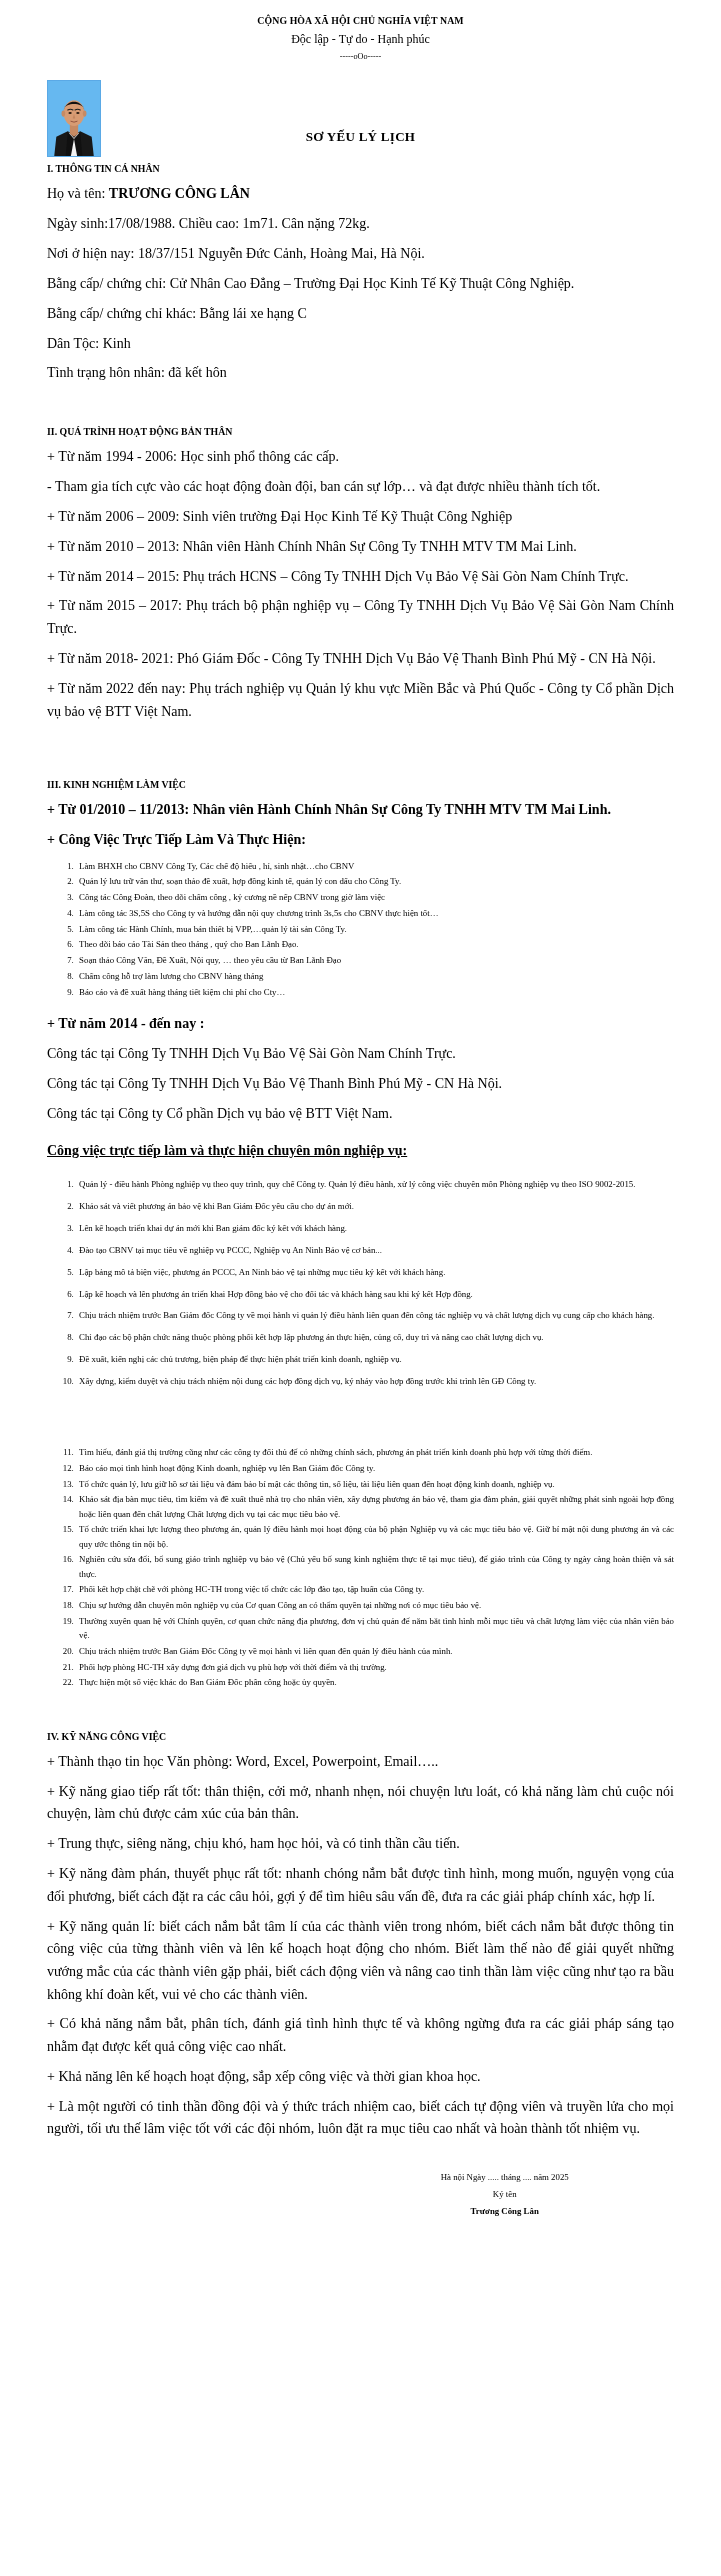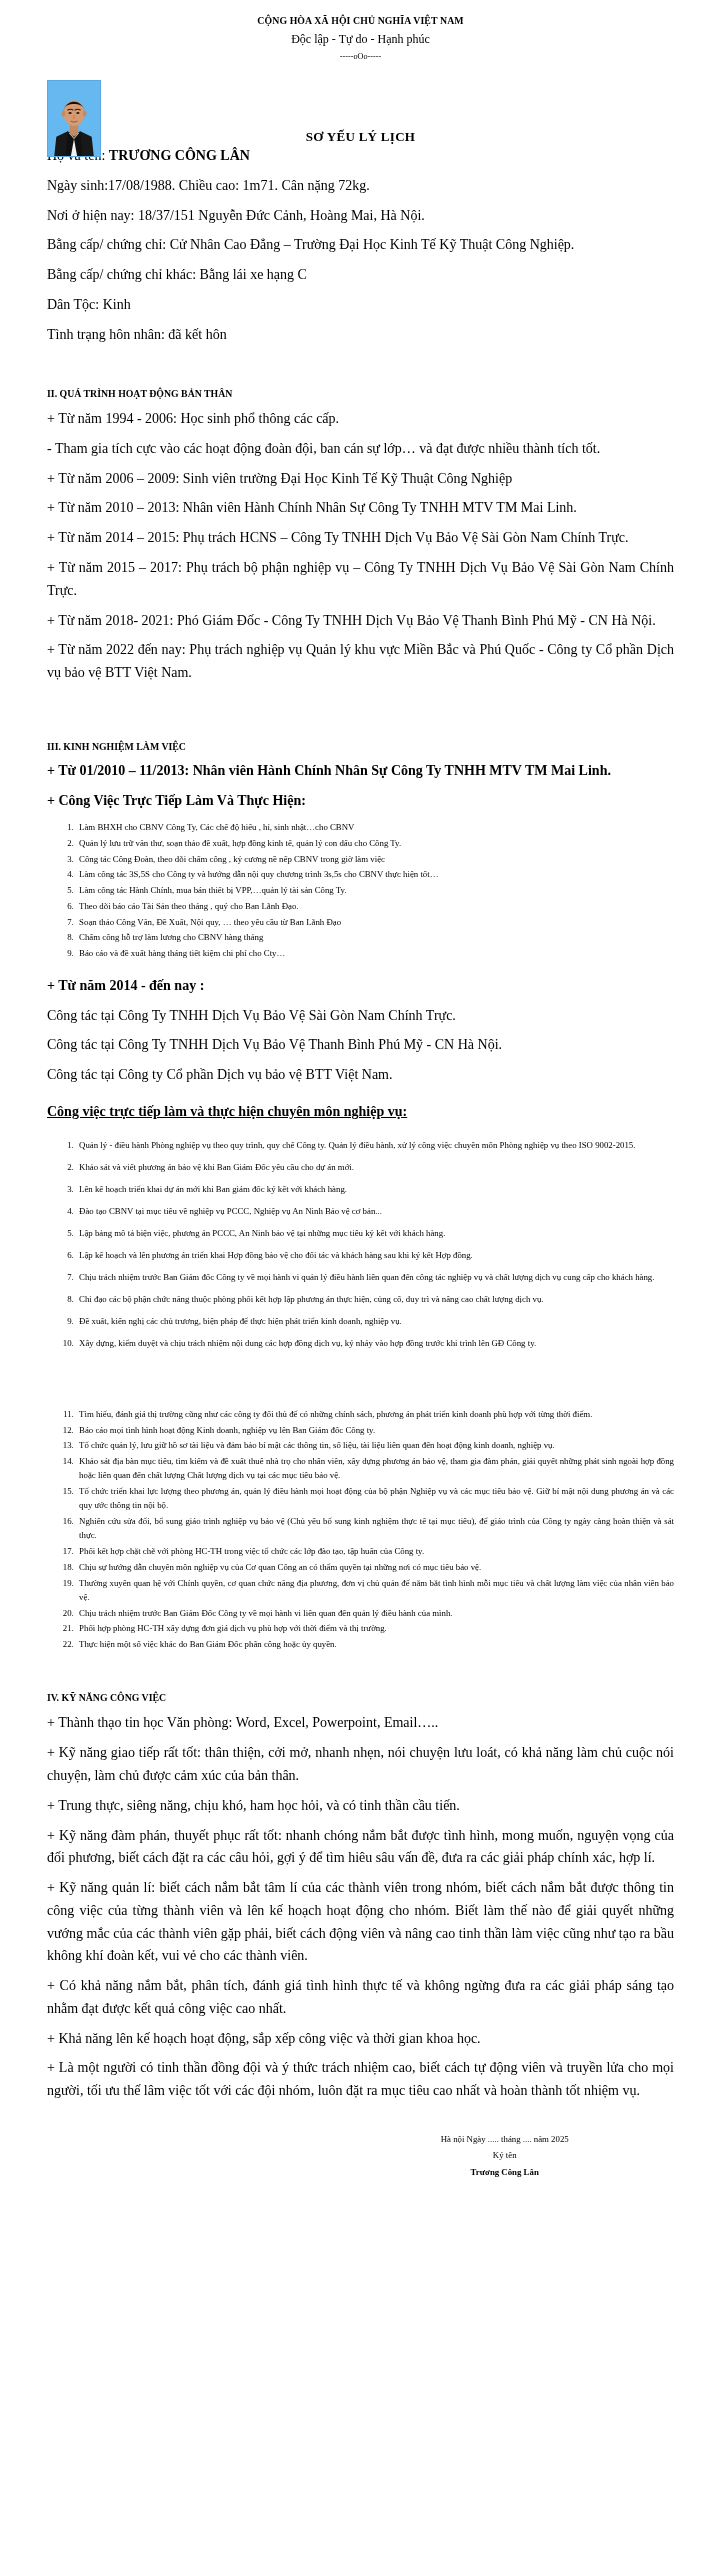--- a/index.html
+++ b/index.html
@@ -164,20 +164,21 @@
       <ellipse cx="57.5" cy="62" rx="3.2" ry="1.9" fill="#2b1b11"></ellipse>
 
       <path d="M50 64 L47.5 72 q2.5 1.6 5 0 Z" fill="#c3865f"></path>
 
       <path d="M44 78 q6 3.5 12 0" stroke="#8d4f3b" stroke-width="1.8" fill="none" stroke-linecap="round"></path>
     </svg>
   </div>
 
   <h1 class="doc-title">SƠ YẾU LÝ LỊCH</h1>
 
+  <h2 class="sect-title">I. THÔNG TIN CÁ NHÂN</h2>
 
   <p class="line">
     <span>Họ và tên:</span>
     <span class="bold">TRƯƠNG CÔNG LÂN</span>
   </p>
 
   <p class="line">Ngày sinh:17/08/1988.  Chiều cao: 1m71. Cân nặng 72kg.</p>
   <p class="line">Nơi ở hiện nay:  18/37/151 Nguyễn Đức Cảnh, Hoàng Mai, Hà Nội.</p>
   <p class="line">Bằng cấp/ chứng chỉ:  Cử Nhân Cao Đẳng – Trường Đại Học Kinh Tế Kỹ Thuật Công Nghiệp.</p>
   <p class="line">Bằng cấp/ chứng chỉ khác: Bằng lái xe hạng C</p>

